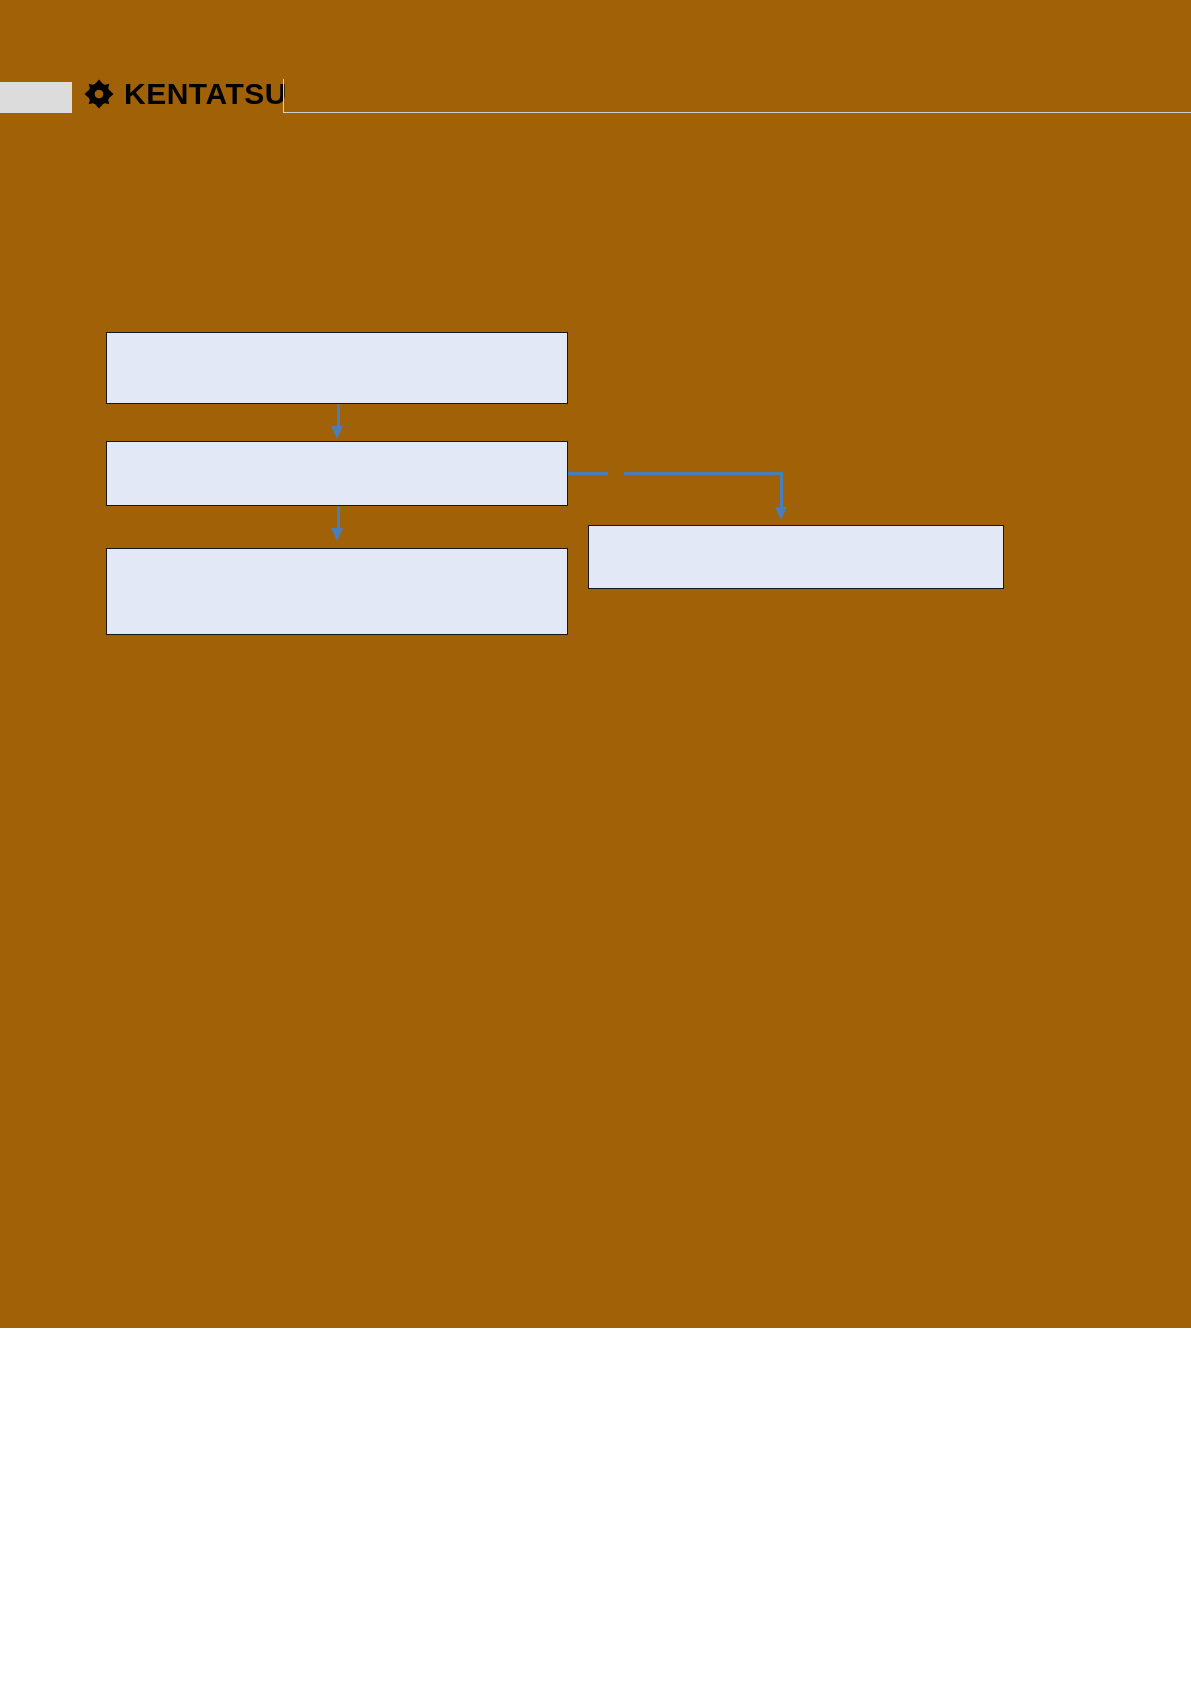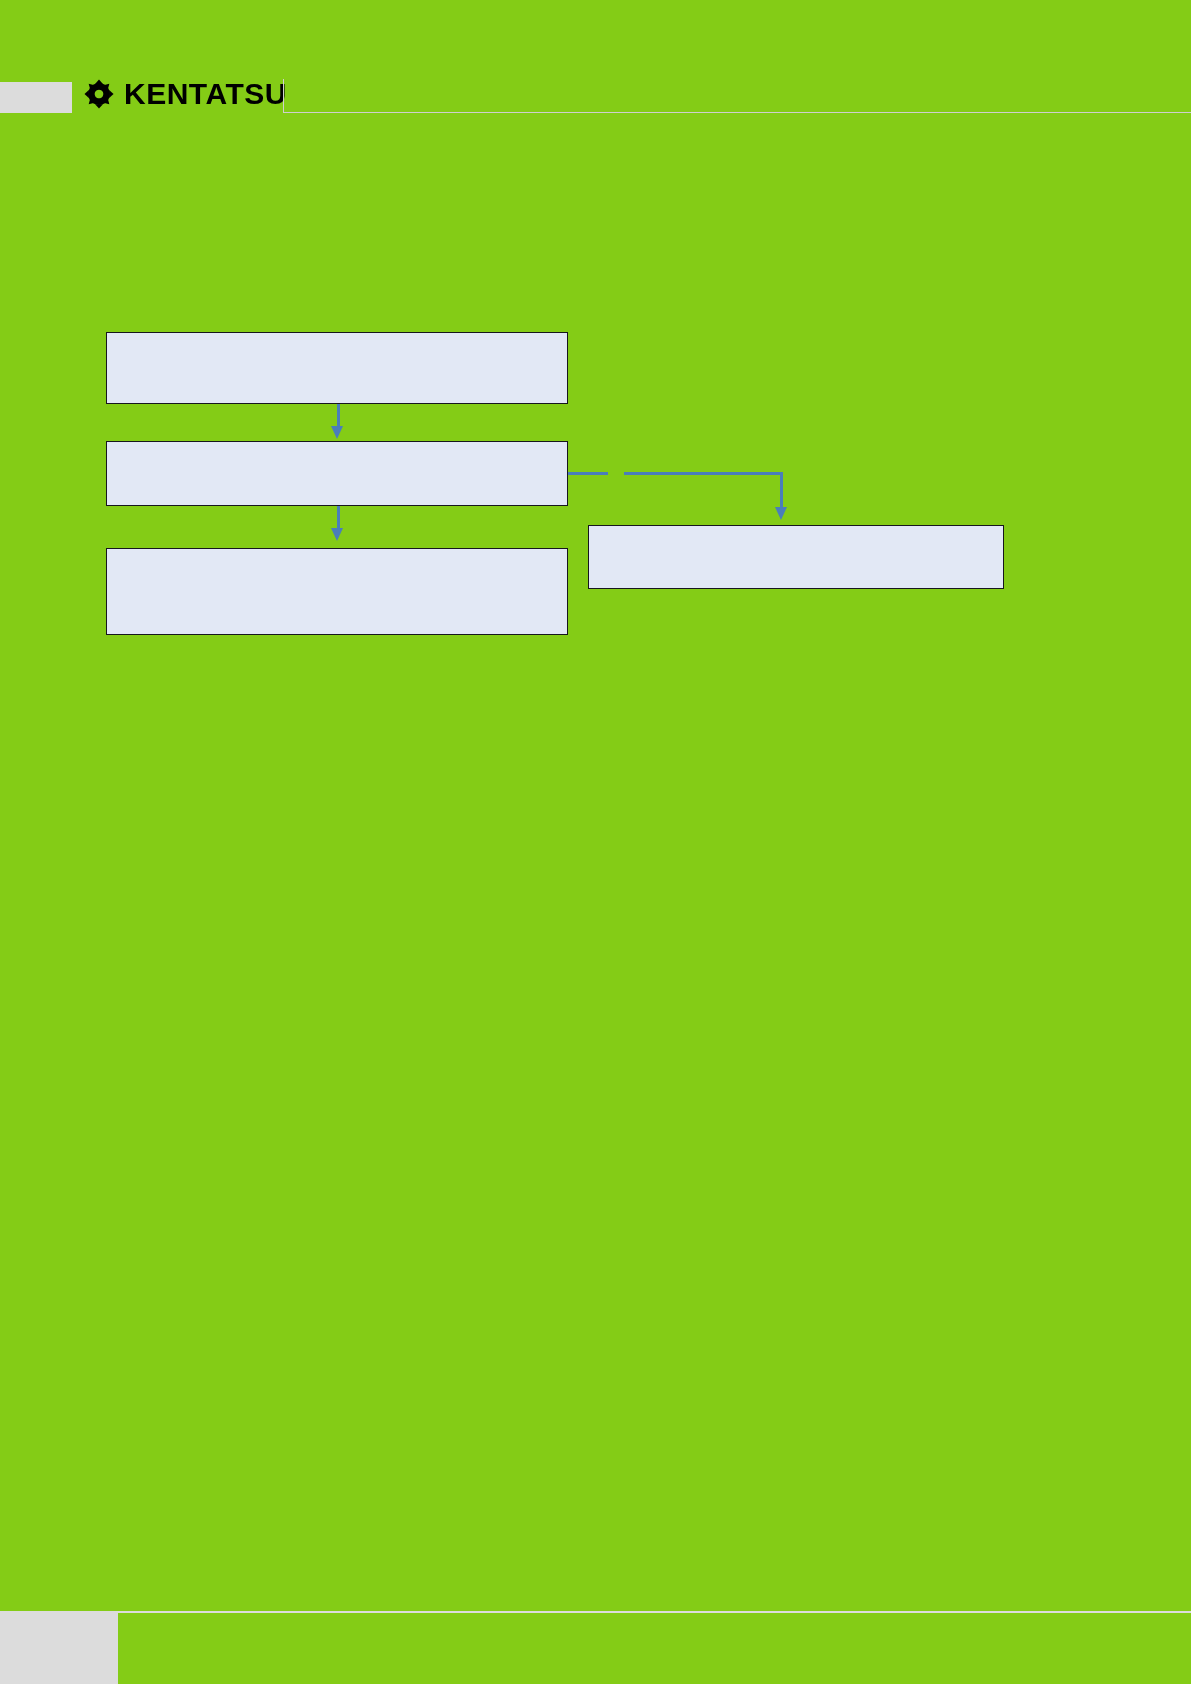--- a/index.html
+++ b/index.html
@@ -8,22 +8,22 @@
     padding: 0;
     background: #ffffff;
   }
   body {
     font-family: "Liberation Sans", sans-serif;
     color: #000000;
   }
   .page {
     position: relative;
     width: 1191px;
-    height: 1684px;
-    background: #84cc16;
+    height: 1328px;
+    background: #a16207;
     overflow: hidden;
   }
 
   
   .header-tab {
     position: absolute;
     left: 0;
     top: 82px;
     width: 72px;
     height: 31px;

